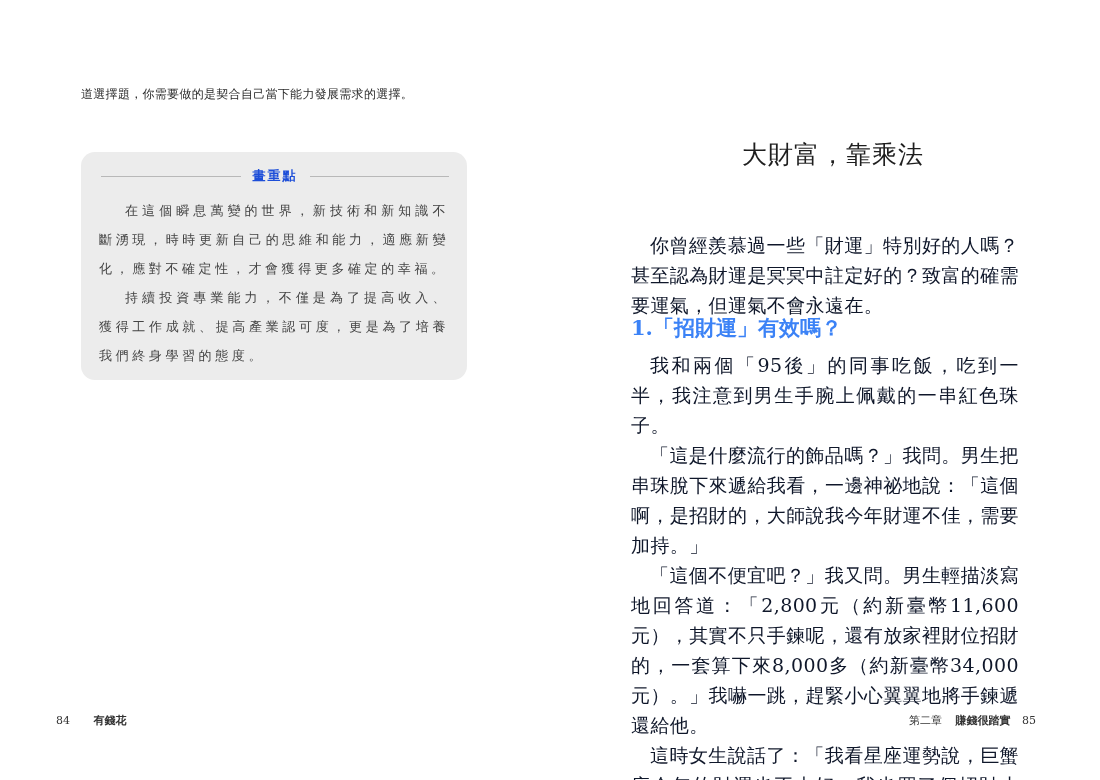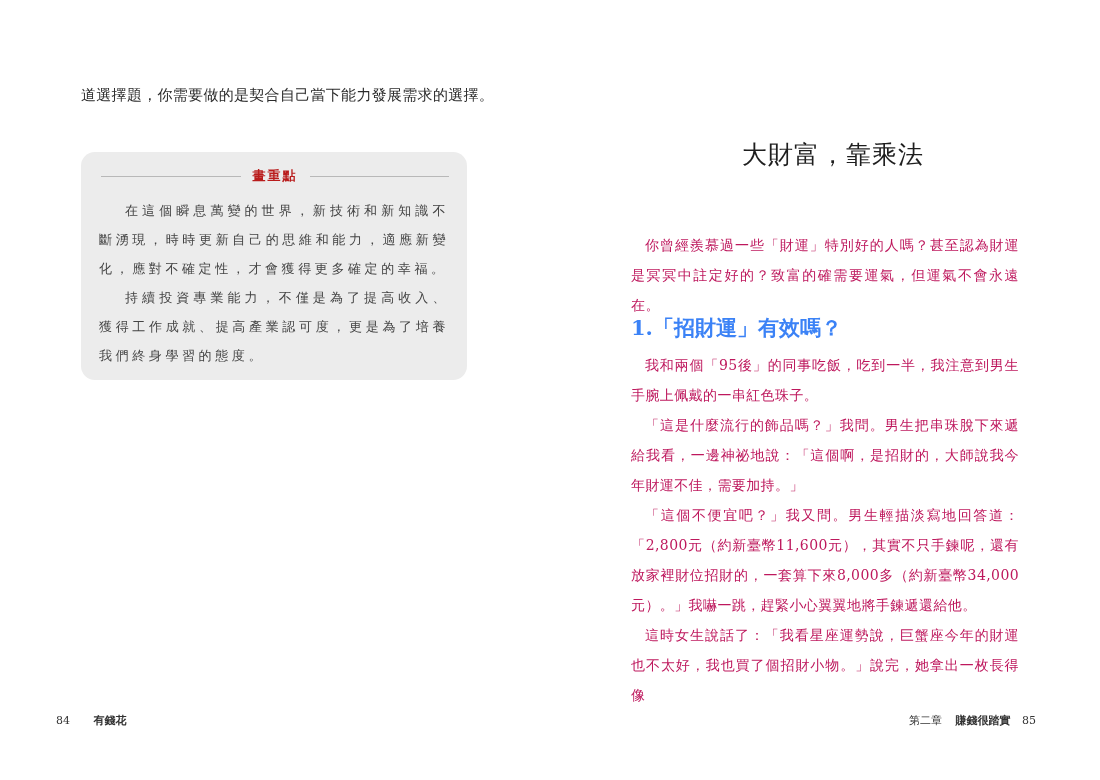--- a/index.html
+++ b/index.html
@@ -5,52 +5,52 @@
   html, body { margin: 0; padding: 0; }
   body {
     width: 1100px; height: 780px; background: #ffffff; position: relative; overflow: hidden;
     font-family: "DejaVu Serif", "Liberation Serif", serif; color: #2a2a2a;
   }
   .page { position: absolute; top: 0; height: 780px; }
   .page-left { left: 0; width: 550px; }
   .page-right { left: 550px; width: 550px; }
 
   .lead-line {
-    position: absolute; left: 81px; top: 86px; font-size: 15px; letter-spacing: 0.3px; color: #2b2b2b;
+    position: absolute; left: 81px; top: 86px; font-size: 12px; letter-spacing: 0.3px; color: #2b2b2b;
     white-space: nowrap;
   }
 
   .highlight-box {
     position: absolute; left: 81px; top: 152px; width: 386px; height: 228px;
     background: #ececec; border-radius: 14px;
   }
   .highlight-header {
     position: absolute; left: 20px; right: 18px; top: 14px; height: 20px;
     display: flex; align-items: center;
   }
   .highlight-header .rule { flex: 1; height: 1px; background: #b8b8b8; }
   .highlight-header .title {
-    padding: 0 12px; font-size: 13px; font-weight: bold; letter-spacing: 2px; color: #b91c1c;
+    padding: 0 12px; font-size: 13px; font-weight: bold; letter-spacing: 2px; color: #1d4ed8;
   }
   .highlight-body {
     position: absolute; left: 18px; right: 18px; top: 44px;
     font-size: 13px; line-height: 29px; letter-spacing: 3.6px; color: #444;
   }
   .highlight-body p { margin: 0; text-indent: 2em; text-align: justify; }
 
   .chapter-title {
     position: absolute; left: 0; width: 100%; top: 138px; text-align: center;
     font-family: "DejaVu Sans", "Liberation Sans", sans-serif;
     font-size: 25px; color: #1e1e1e; letter-spacing: 1px; padding-left: 0;
   }
   .chapter-title span { position: relative; left: 8px; }
 
   .body-text {
     position: absolute; left: 81px; width: 388px;
-    font-size: 14px; line-height: 30px; letter-spacing: 0.4px; color: #be185d;
+    font-size: 19px; line-height: 30px; letter-spacing: 0.4px; color: #0f172a;
   }
   .body-text p { margin: 0; text-indent: 1em; text-align: justify; }
   .intro { top: 230px; }
   .section-heading {
     position: absolute; left: 81px; top: 314px; font-size: 21px; font-weight: bold; color: #3b82f6;
   }
   .story { top: 350px; }
 
   .footer {
     position: absolute; top: 713px; font-size: 11px; color: #333; white-space: nowrap;

